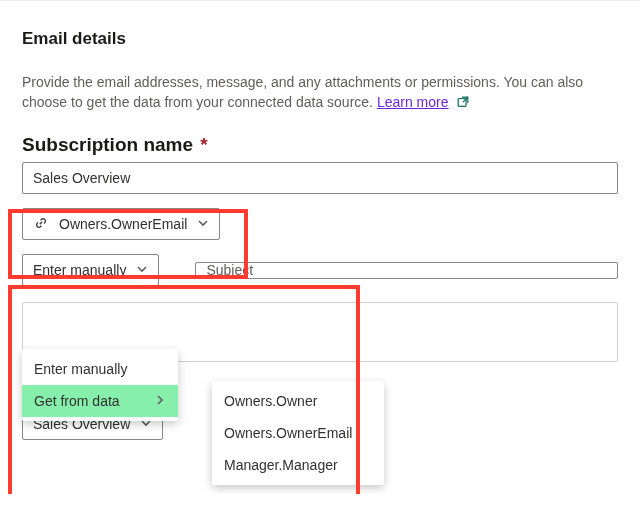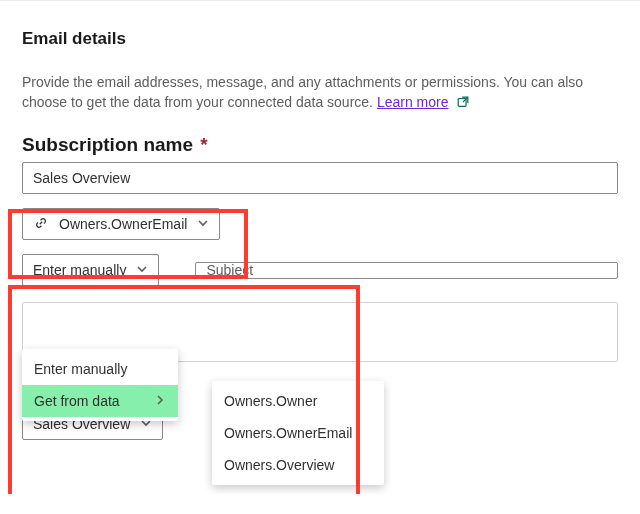--- a/index.html
+++ b/index.html
@@ -229,20 +229,20 @@
   </div>
 
   <div class="menu submenu" style="left:184px; top:380px;margin-left:28px;">
     <div class="menu-item">
       <span>Owners.Owner</span>
     </div>
     <div class="menu-item">
       <span>Owners.OwnerEmail</span>
     </div>
     <div class="menu-item">
-      <span>Owners.Overview</span>
+      <span>Manager.Manager</span>
     </div>
   </div>
 
   <div class="hl" style="left:8px; top:208px; width:240px; height:70px;"></div>
   <div class="hl" style="left:8px; top:284px; width:352px; height:224px;"></div>
 
 </div>
 
 </body></html>

